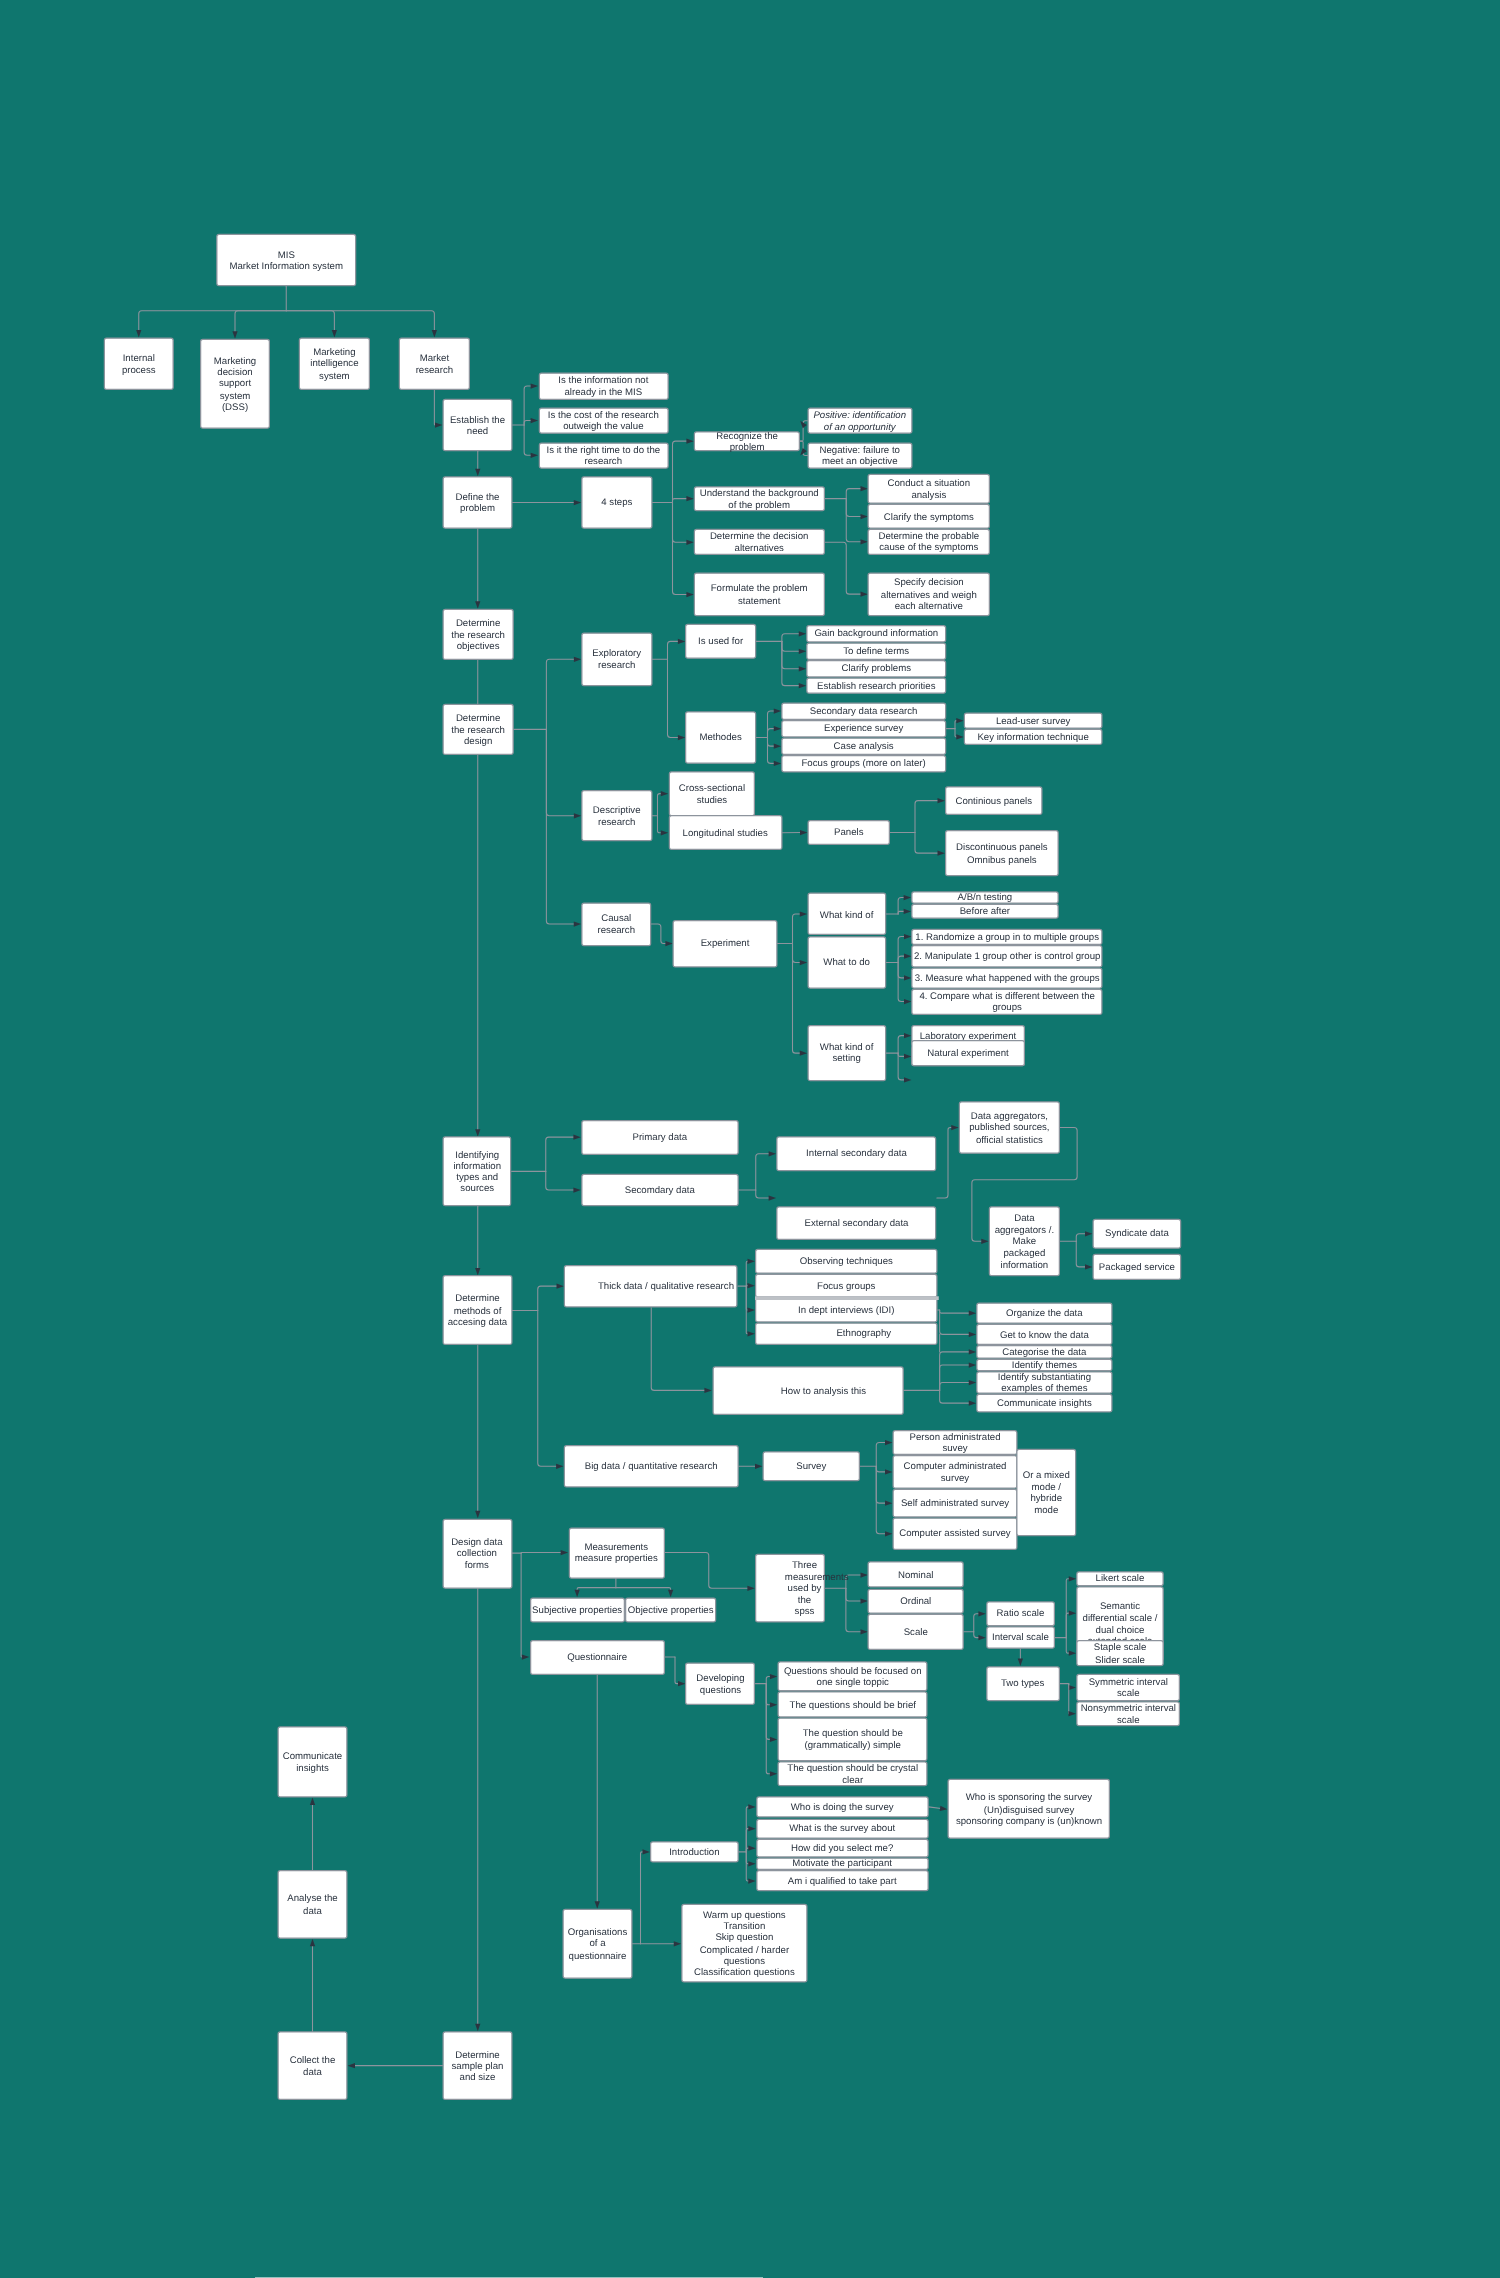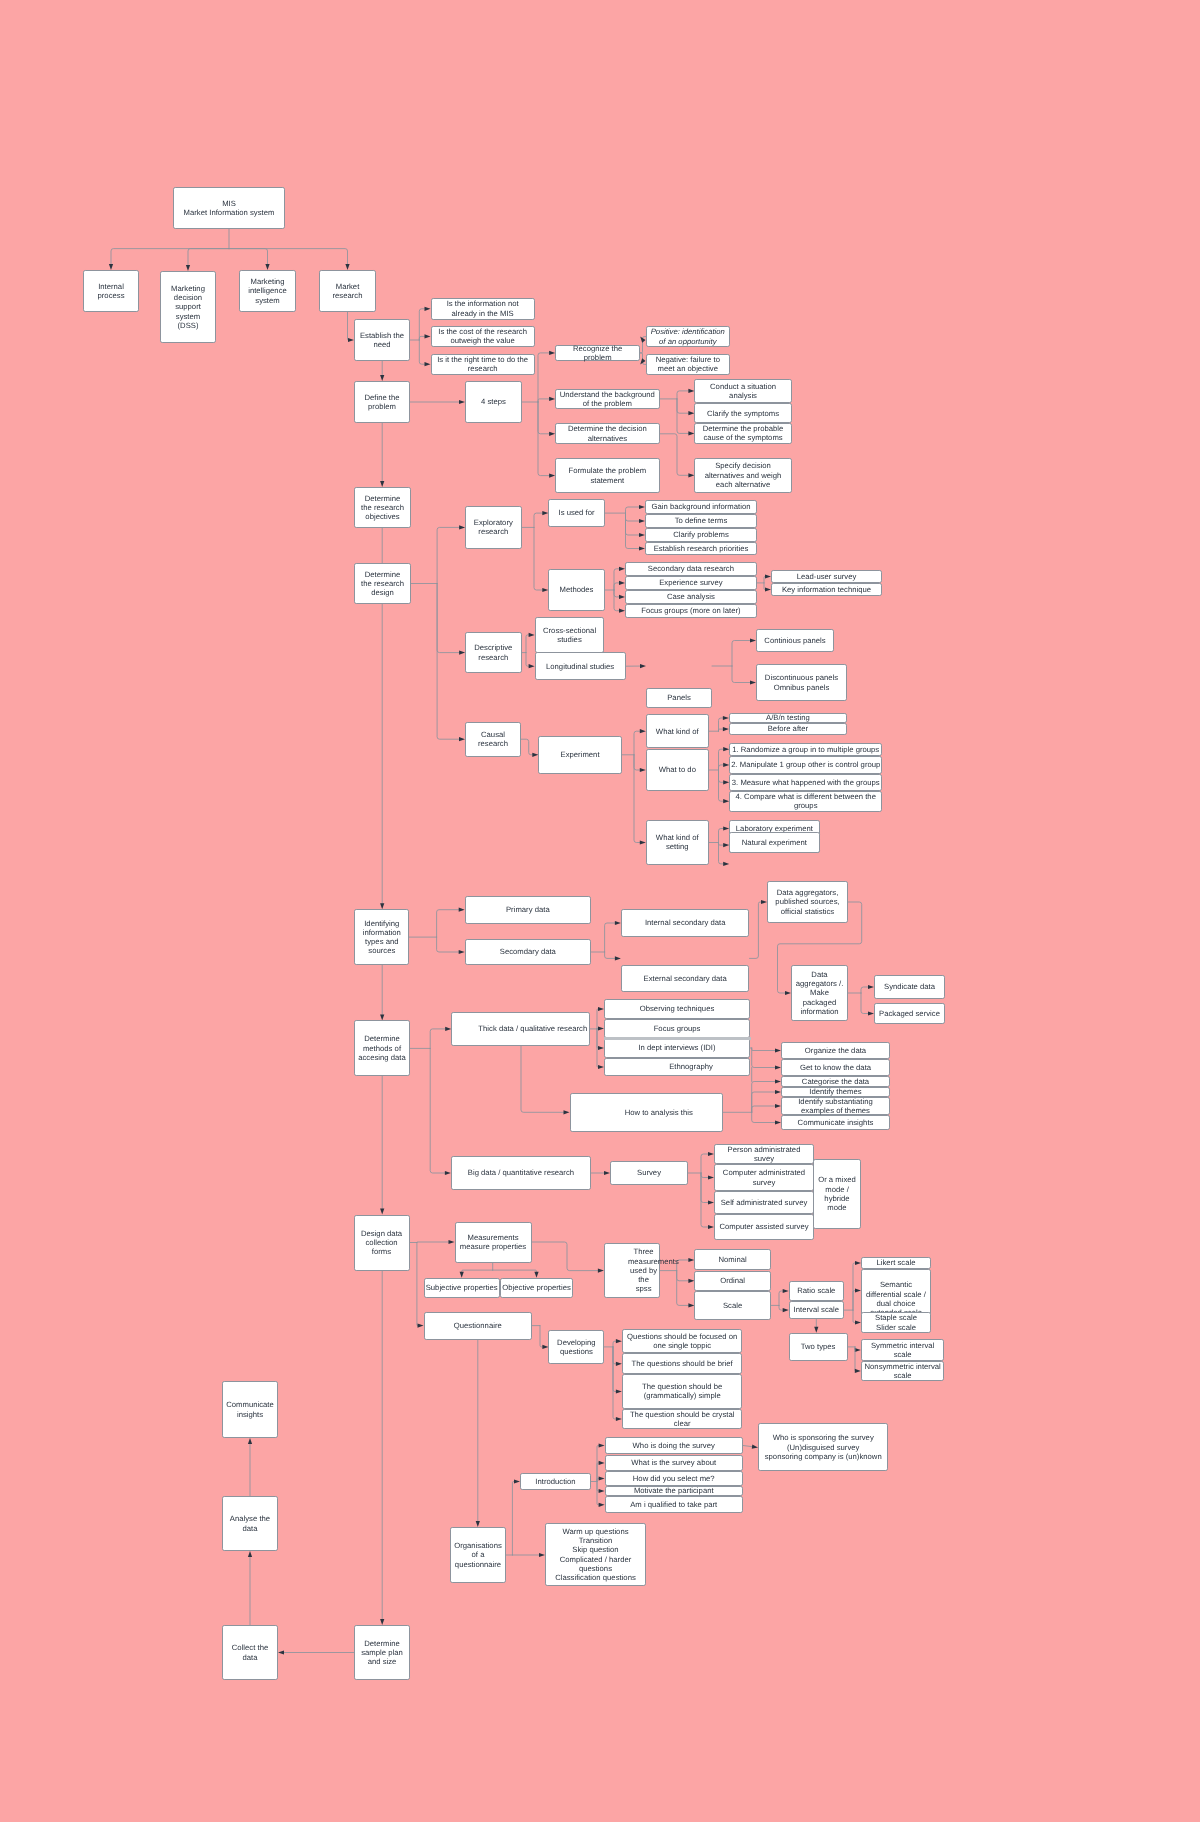--- a/index.html
+++ b/index.html
@@ -1,18 +1,18 @@
 <!DOCTYPE html>
 <html><head>
 <meta charset="utf-8">
 <title>MIS Market Information system</title>
 <style>
   html,body{margin:0;padding:0;background:#ffffff;}
   body{font-family:"Liberation Sans",sans-serif;-webkit-font-smoothing:antialiased;text-rendering:geometricPrecision;}
-  #canvas{position:relative;width:1200px;height:1822px;background:#fca5a5;overflow:hidden;}
+  #canvas{position:relative;width:1200px;height:1822px;background:#0f766e;overflow:hidden;}
   #wires{position:absolute;left:0;top:0;width:1200px;height:1822px;pointer-events:none;}
   .node{position:absolute;box-sizing:border-box;background:#ffffff;
         border:0.8px solid #8d949d;border-radius:2.2px;
         display:flex;align-items:center;justify-content:center;text-align:center;
         color:#29323e;font-size:7.7px;line-height:9.3px;
         letter-spacing:0.01px;}
   .node .tx{display:block;width:100%;padding:0;}
   .node.ital{font-style:italic;}
   .band{position:absolute;}
 </style>
@@ -404,21 +404,21 @@
     </div>
     <div class="node" style="left: 465.1px; top: 631.6px; width: 56.5px; height: 41.9px;">
       <span class="tx">Descriptive<br>research</span>
     </div>
     <div class="node" style="left: 534.6px; top: 617.1px; width: 69.9px; height: 35.6px;">
       <span class="tx">Cross-sectional<br>studies</span>
     </div>
     <div class="node" style="left: 534.6px; top: 652.4px; width: 91px; height: 27.6px;">
       <span class="tx">Longitudinal studies</span>
     </div>
-    <div class="node" style="left: 646px; top: 688px; width: 66px; height: 20px;">
+    <div class="node" style="left: 646px; top: 656px; width: 66px; height: 20px;">
       <span class="tx">Panels</span>
     </div>
     <div class="node" style="left: 756px; top: 629px; width: 78px; height: 23px;">
       <span class="tx">Continious panels</span>
     </div>
     <div class="node" style="left: 756px; top: 664px; width: 91px; height: 37px;">
       <span class="tx">Discontinuous panels<br>Omnibus panels</span>
     </div>
     <div class="node" style="left: 465px; top: 721.5px; width: 56px; height: 35.4px;">
       <span class="tx">Causal<br>research</span>

